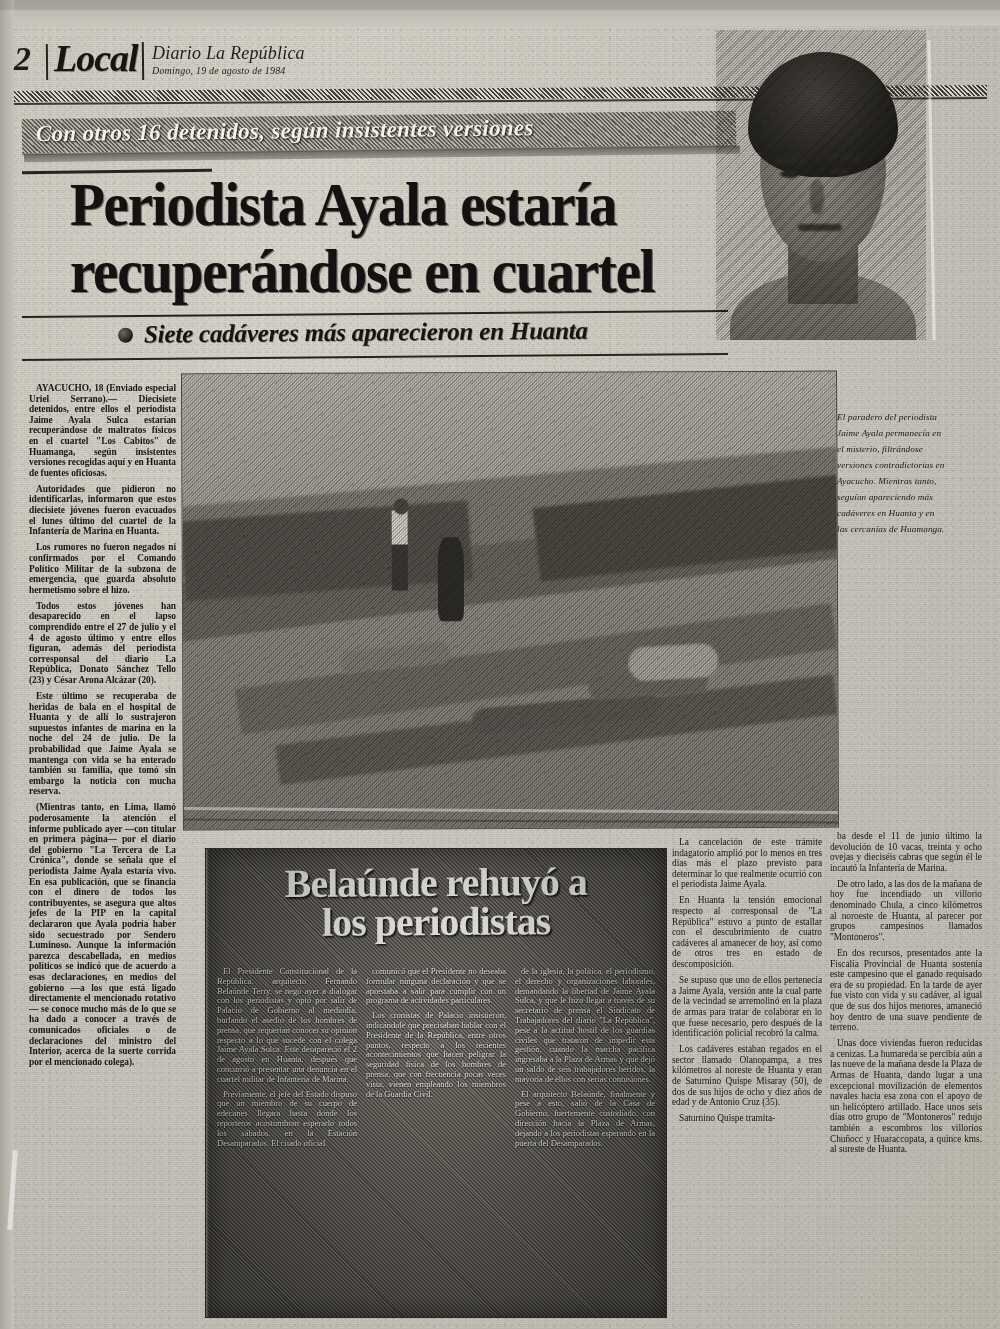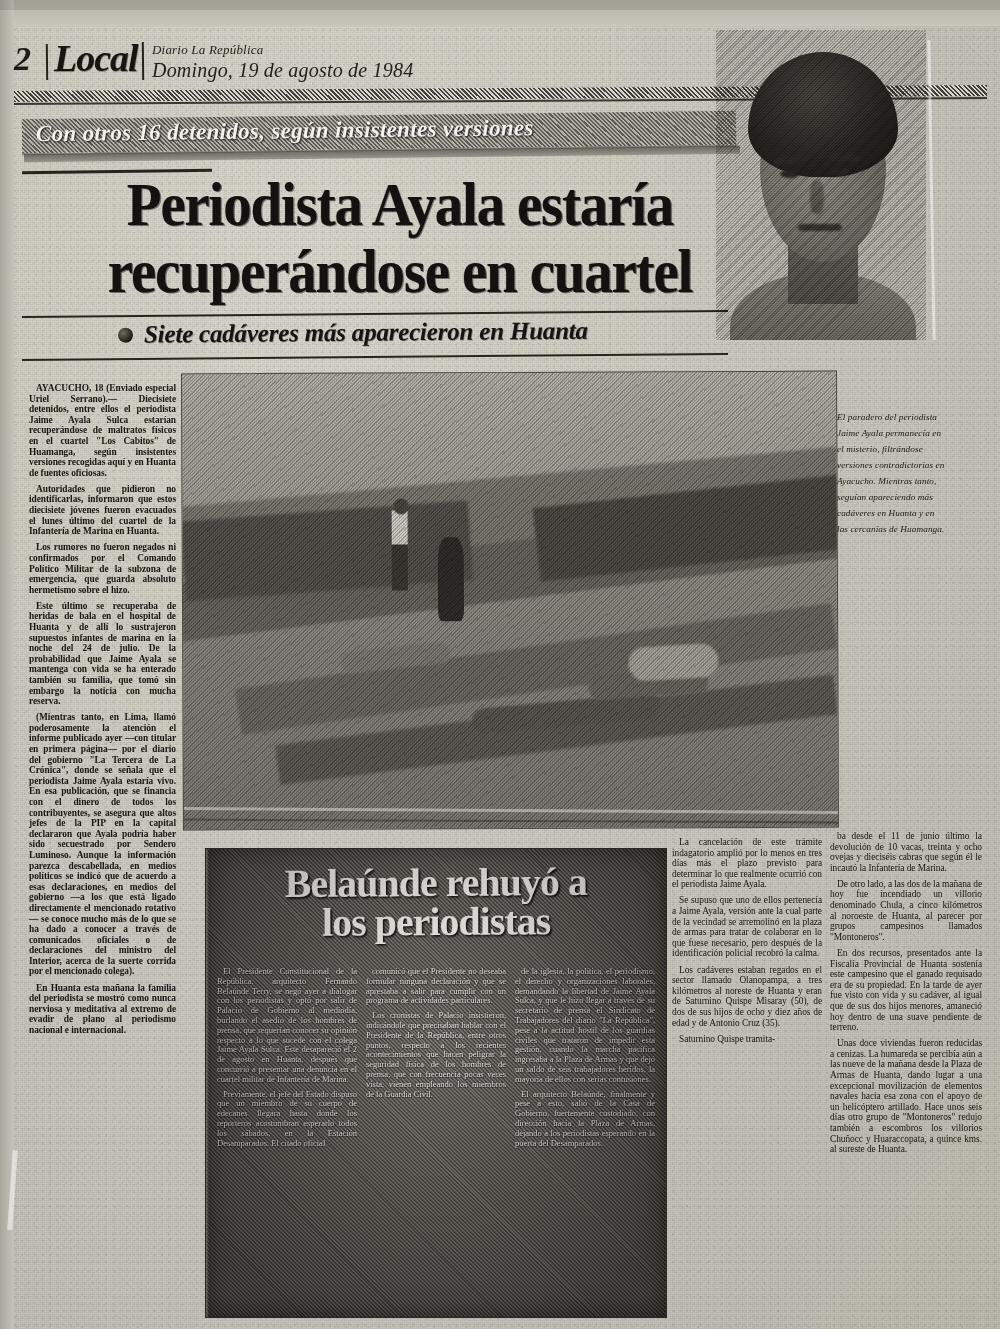--- a/index.html
+++ b/index.html
@@ -49,22 +49,22 @@
   }
   .mast-rule{
     position:absolute;left:128px;top:-4px;width:2px;height:38px;background:#24221f;
     transform:rotate(-.6deg);
   }
   .mast-meta{
     position:absolute;left:138px;top:-4px;width:300px;
     font-family:"Liberation Serif",serif;font-style:italic;
     color:#211f1b;line-height:1.25;
   }
-  .mast-meta .l1{font-size:13px;letter-spacing:.2px;display:block;filter:blur(.25px);}
-  .mast-meta .l2{font-size:20px;letter-spacing:.2px;display:block;}
+  .mast-meta .l1{font-size:18px;letter-spacing:.2px;display:block;filter:blur(.25px);}
+  .mast-meta .l2{font-size:10px;letter-spacing:.2px;display:block;}
 
   
   #mast-band{
     position:absolute;left:14px;top:88px;width:973px;height:11px;
     background:repeating-linear-gradient(45deg,#2a2823 0 1.6px,#ddd9d0 1.6px 3.2px);
     opacity:.85;transform:rotate(-.35deg);
   }
   #mast-hair{
     position:absolute;left:14px;top:100px;width:973px;height:2px;background:#2b2924;
     transform:rotate(-.35deg);opacity:.9;
@@ -86,22 +86,22 @@
     text-shadow:1px 1px 2px rgba(0,0,0,.85);
     white-space:nowrap;
   }
   #kicker-shadow{
     position:absolute;left:24px;top:150px;width:716px;height:8px;
     background:linear-gradient(#4a4841,#878479);transform:rotate(-.7deg);opacity:.75;
   }
 
   
   #headline{
-    position:absolute;left:50px;top:176px;width:700px;
-    text-align:center;
+    position:absolute;left:70px;top:176px;width:700px;
+    text-align:left;
   }
   #headline .hl{
     display:block;
     font-family:"Liberation Serif",serif;font-weight:700;
     font-size:57px;line-height:.97;color:#141210;
     letter-spacing:-1.2px;
     text-shadow:1.2px 1.2px 0 rgba(0,0,0,.45), -0.4px 0 0 rgba(0,0,0,.25);
     transform:scaleY(1.08);
   }
   #headline .hl2{margin-top:12px;}
@@ -356,26 +356,27 @@
   <div class="crease"></div>
   <div class="crease2"></div>
 </div>
 
 <div id="caption">El paradero del periodista Jaime Ayala permanecía en el misterio, filtrándose versiones contradictorias en Ayacucho. Mientras tanto, seguían apareciendo más cadáveres en Huanta y en las cercanías de Huamanga.</div>
 
 <div class="col" id="col-left">
     <p>AYACUCHO, 18 (Enviado especial Uriel Serrano).— Diecisiete detenidos, entre ellos el periodista Jaime Ayala Sulca estarían recuperándose de maltratos físicos en el cuartel "Los Cabitos" de Huamanga, según insistentes versiones recogidas aquí y en Huanta de fuentes oficiosas.</p>
     <p>Autoridades que pidieron no identificarlas, informaron que estos diecisiete jóvenes fueron evacuados el lunes último del cuartel de la Infantería de Marina en Huanta.</p>
     <p>Los rumores no fueron negados ni confirmados por el Comando Político Militar de la subzona de emergencia, que guarda absoluto hermetismo sobre el hizo.</p>
+    <p>Todos estos jóvenes han desaparecido en el lapso comprendido entre el 27 de julio y el 4 de agosto último y entre ellos figuran, además del periodista corresponsal del diario La República, Donato Sánchez Tello (23) y César Arona Alcázar (20).</p>
     <p>Este último se recuperaba de heridas de bala en el hospital de Huanta y de allí lo sustrajeron supuestos infantes de marina en la noche del 24 de julio. De la probabilidad que Jaime Ayala se mantenga con vida se ha enterado también su familia, que tomó sin embargo la noticia con mucha reserva.</p>
     <p>(Mientras tanto, en Lima, llamó poderosamente la atención el informe publicado ayer —con titular en primera página— por el diario del gobierno "La Tercera de La Crónica", donde se señala que el periodista Jaime Ayala estaría vivo. En esa publicación, que se financia con el dinero de todos los contribuyentes, se asegura que altos jefes de la PIP en la capital declararon que Ayala podría haber sido secuestrado por Sendero Luminoso. Aunque la información parezca descabellada, en medios políticos se indicó que de acuerdo a esas declaraciones, en medios del gobierno —a los que está ligado directamente el mencionado rotativo— se conoce mucho más de lo que se ha dado a conocer a través de comunicados oficiales o de declaraciones del ministro del Interior, acerca de la suerte corrida por el mencionado colega).</p>
-    <p>En Huanta esta mañana la familia del periodista se mostró como nunca nerviosa y meditativa al extremo de evadir de plano al periodismo nacional e internacional.</p>
   </div>
 <div class="col" id="col-r1">
     <p>La cancelación de este trámite indagatorio amplió por lo menos en tres días más el plazo previsto para determinar lo que realmente ocurrió con el periodista Jaime Ayala.</p>
+    <p>En Huanta la tensión emocional respecto al corresponsal de "La República" estuvo a punto de estallar con el descubrimiento de cuatro cadáveres al amanecer de hoy, así como de otros tres en estado de descomposición.</p>
     <p>Se supuso que uno de ellos pertenecía a Jaime Ayala, versión ante la cual parte de la vecindad se arremolinó en la plaza de armas para tratar de colaborar en lo que fuese necesario, pero después de la identificación policial recobró la calma.</p>
     <p>Los cadáveres estaban regados en el sector llamado Olanopampa, a tres kilómetros al noreste de Huanta y eran de Saturnino Quispe Misaray (50), de dos de sus hijos de ocho y diez años de edad y de Antonio Cruz (35).</p>
     <p>Saturnino Quispe tramita-</p>
   </div>
 <div class="col" id="col-r2">
     <p>ba desde el 11 de junio último la devolución de 10 vacas, treinta y ocho ovejas y dieciséis cabras que según él le incautó la Infantería de Marina.</p>
     <p>De otro lado, a las dos de la mañana de hoy fue incendiado un villorio denominado Chula, a cinco kilómetros al noroeste de Huanta, al parecer por grupos campesinos llamados "Montoneros".</p>
     <p>En dos recursos, presentados ante la Fiscalía Provincial de Huanta sostenía este campesino que el ganado requisado era de su propiedad. En la tarde de ayer fue visto con vida y su cadáver, al igual que de sus dos hijos menores, amaneció hoy dentro de una suave pendiente de terreno.</p>
     <p>Unas doce viviendas fueron reducidas a cenizas. La humareda se percibía aún a las nueve de la mañana desde la Plaza de Armas de Huanta, dando lugar a una excepcional movilización de elementos navales hacia esa zona con el apoyo de un helicóptero artillado. Hace unos seis días otro grupo de "Montoneros" redujo también a escombros los villorios Chuñocc y Huaraccopata, a quince kms. al sureste de Huanta.</p>
   </div>

